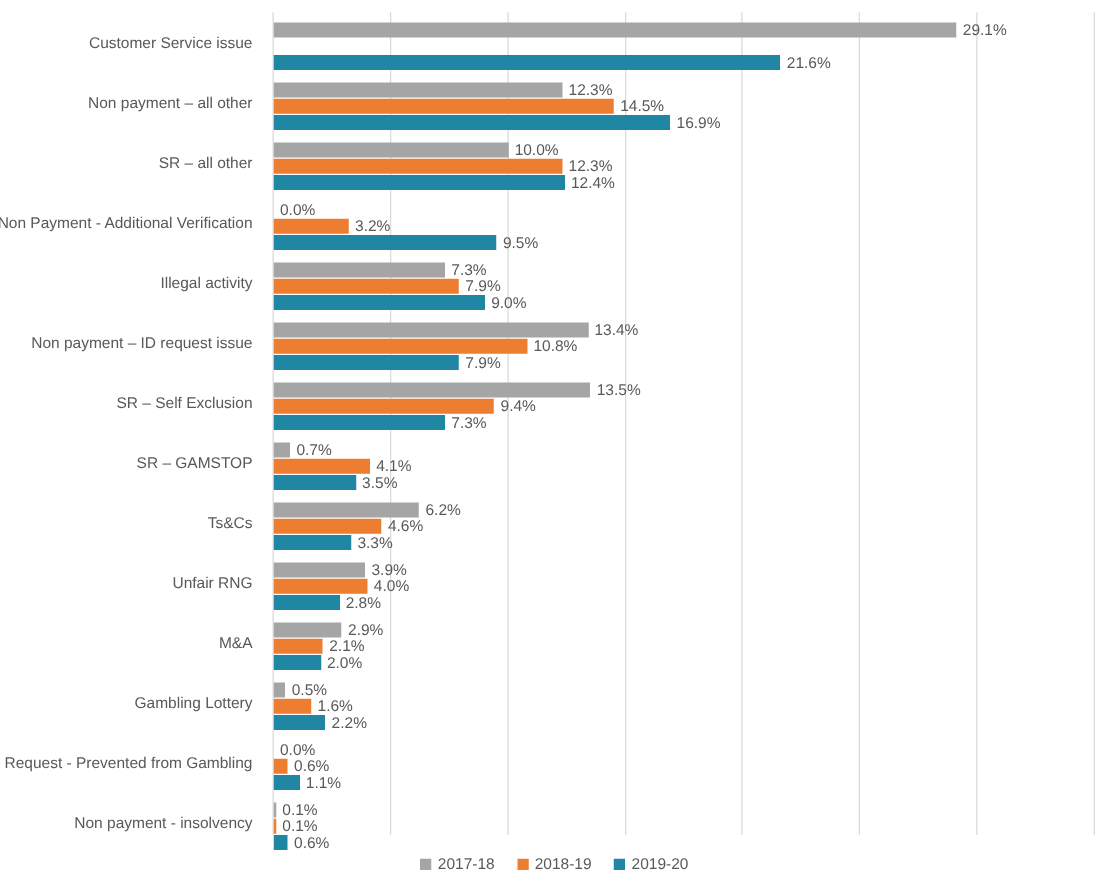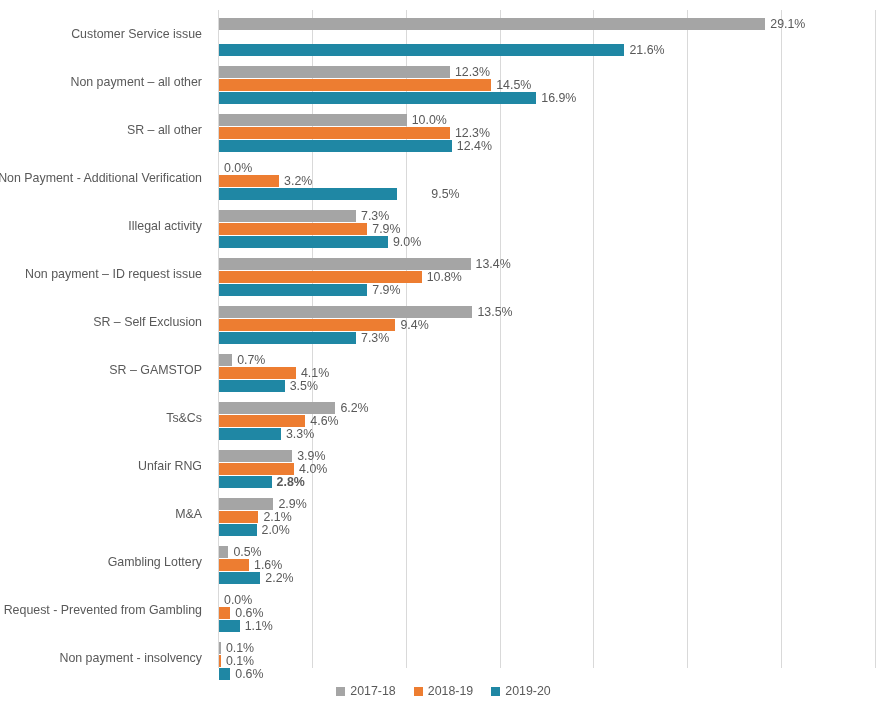--- a/index.html
+++ b/index.html
@@ -196,21 +196,21 @@
         <div class="bar-track s0" style="width: 657px;">
           <div class="bar c0" title="Non Payment - Additional Verification — 2017-18: 0.0%" style="width: 0px;"></div>
           <span class="bar-value" style="left: 5px;">0.0%</span>
         </div>
         <div class="bar-track s1" style="width: 657px;">
           <div class="bar c1" title="Non Payment - Additional Verification — 2018-19: 3.2%" style="width: 60.0686px;"></div>
           <span class="bar-value" style="left: 65.0686px;">3.2%</span>
         </div>
         <div class="bar-track s2" style="width: 657px;">
           <div class="bar c2" title="Non Payment - Additional Verification — 2019-20: 9.5%" style="width: 178.329px;"></div>
-          <span class="bar-value" style="left: 183.329px; margin-left: 29px;">9.5%</span>
+          <span class="bar-value" style="left: 183.329px;">9.5%</span>
         </div>
       </div>
       <div class="cat-row" style="top: 192px;">
         <div class="cat-label">Illegal activity</div>
         <div class="bar-track s0" style="width: 657px;">
           <div class="bar c0" title="Illegal activity — 2017-18: 7.3%" style="width: 137.031px;"></div>
           <span class="bar-value" style="left: 142.031px;">7.3%</span>
         </div>
         <div class="bar-track s1" style="width: 657px;">
           <div class="bar c1" title="Illegal activity — 2018-19: 7.9%" style="width: 148.294px;"></div>
@@ -284,21 +284,21 @@
       <div class="cat-row" style="top: 432px;">
         <div class="cat-label">Unfair RNG</div>
         <div class="bar-track s0" style="width: 657px;">
           <div class="bar c0" title="Unfair RNG — 2017-18: 3.9%" style="width: 73.2086px;"></div>
           <span class="bar-value" style="left: 78.2086px;">3.9%</span>
         </div>
         <div class="bar-track s1" style="width: 657px;">
           <div class="bar c1" title="Unfair RNG — 2018-19: 4.0%" style="width: 75.0857px;"></div>
           <span class="bar-value" style="left: 80.0857px;">4.0%</span>
         </div>
-        <div class="bar-track s2" style="width: 657px; font-weight: bold;">
+        <div class="bar-track s2" style="width: 657px;">
           <div class="bar c2" title="Unfair RNG — 2019-20: 2.8%" style="width: 52.56px;"></div>
           <span class="bar-value" style="left: 57.56px;">2.8%</span>
         </div>
       </div>
       <div class="cat-row" style="top: 480px;">
         <div class="cat-label">M&amp;A</div>
         <div class="bar-track s0" style="width: 657px;">
           <div class="bar c0" title="M&amp;A — 2017-18: 2.9%" style="width: 54.4371px;"></div>
           <span class="bar-value" style="left: 59.4371px;">2.9%</span>
         </div>

